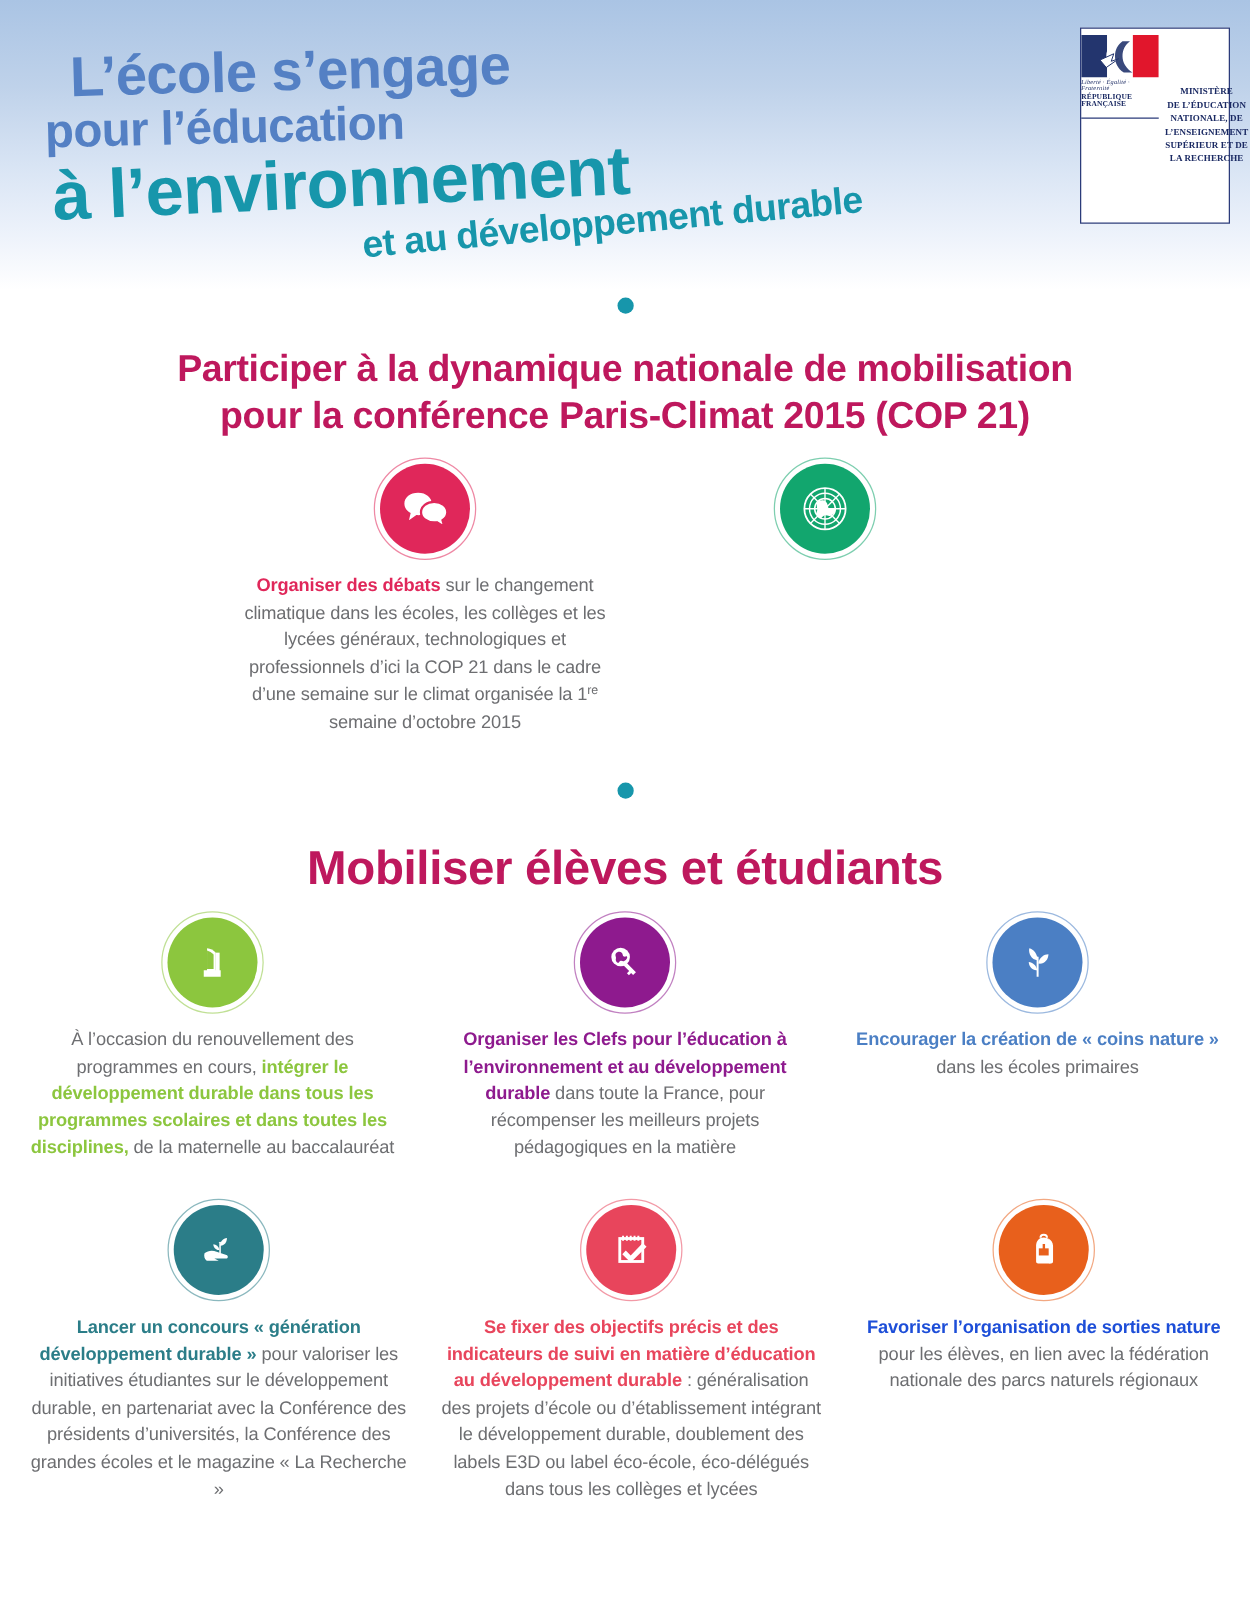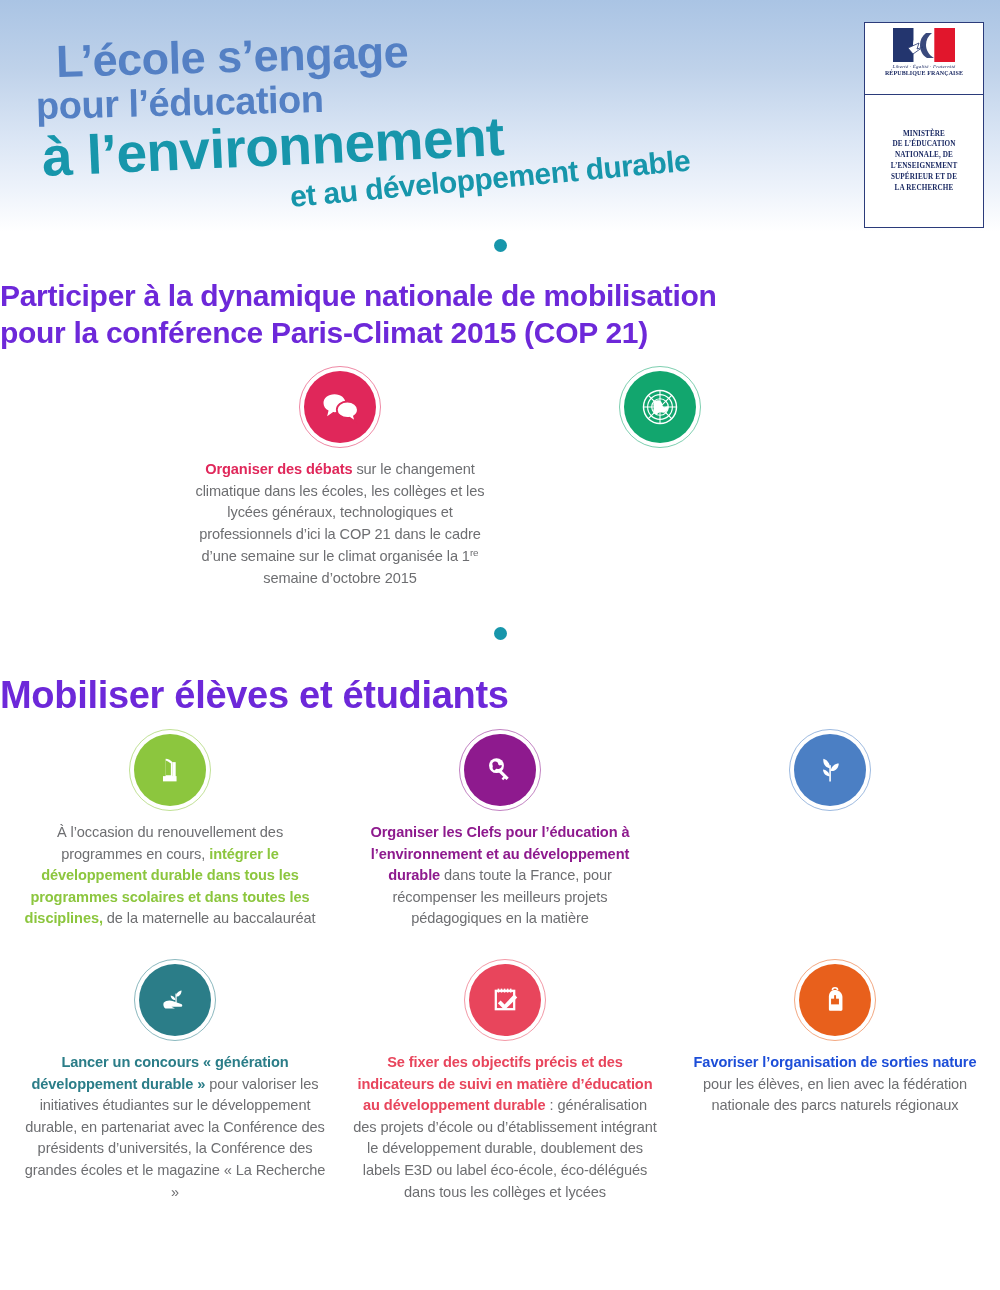--- a/index.html
+++ b/index.html
@@ -68,26 +68,25 @@
     transform: rotate(-5.2deg);
     transform-origin: left center;
   }
 
   
   .logo-box {
     position: absolute;
     right: 16px;
     top: 22px;
     width: 120px;
-    height: 206px;
+    height: 157px;
     background: #ffffff;
     border: 1px solid #2b3b7a;
     box-sizing: border-box;
     display: flex;
-    flex-direction: column;
   }
   .logo-top {
     height: 72px;
     border-bottom: 1px solid #2b3b7a;
     display: flex;
     flex-direction: column;
     align-items: center;
     justify-content: flex-start;
     padding-top: 5px;
     box-sizing: border-box;
@@ -139,21 +138,22 @@
   .dot {
     display: inline-block;
     width: 13px;
     height: 13px;
     border-radius: 50%;
     background: #1796ab;
   }
 
   
   .sec-head {
-    color: #6d28d9;
+    text-align: center;
+    color: #be185d;
     font-weight: bold;
     letter-spacing: -0.3px;
     line-height: 1.22;
   }
   .sec-head-1 { font-size: 30px; margin-top: 22px; }
   .sec-head-2 { font-size: 38px; margin-top: 28px; }
 
   
   .icon-circle {
     width: 72px;
@@ -321,20 +321,23 @@
 
   <div class="col col-w3">
     <div class="icon-circle" style="color:#4b7fc4;background:#4b7fc4;">
       <svg viewBox="0 0 48 48" width="42" height="42">
         <path d="M23.2 37 L23.2 19 C23.2 18.2 25 18.2 25 19 L25 37 Z" fill="#ffffff"></path>
         <path d="M24 22 C24 16 20.5 12 16.5 11 C15.5 16 18.5 21.5 24 22 Z" fill="#ffffff"></path>
         <path d="M24.6 25 C25.5 19.5 30 16.5 34 16.5 C34 21.5 30 26 24.6 25 Z" fill="#ffffff"></path>
         <path d="M23.8 31 C23 26.5 19.5 23.8 16 23.5 C16.2 28 19.5 31.6 23.8 31 Z" fill="#ffffff"></path>
       </svg>
     </div>
+    <div class="blurb">
+      <span class="hl" style="color:#4b7fc4">Encourager la création de « coins nature »</span><span> dans les écoles primaires</span>
+    </div>
   </div>
 
 </div>
 
 <div class="cols3 row-two" style="margin-top:34px;justify-content:flex-end;">
 
   <div class="col col-w3">
     <div class="icon-circle" style="color:#2b7d88;background:#2b7d88;">
       <svg viewBox="0 0 48 48" width="42" height="42">
         <path d="M11 27 C14 24.5 18 24 22 25.5 L31 28.5 C33 29.2 32.6 31.8 30.6 31.8 L20 31.8 L24 33.8 L13 33.8 C11 32.5 10.2 29.5 11 27 Z" fill="#ffffff"></path>

